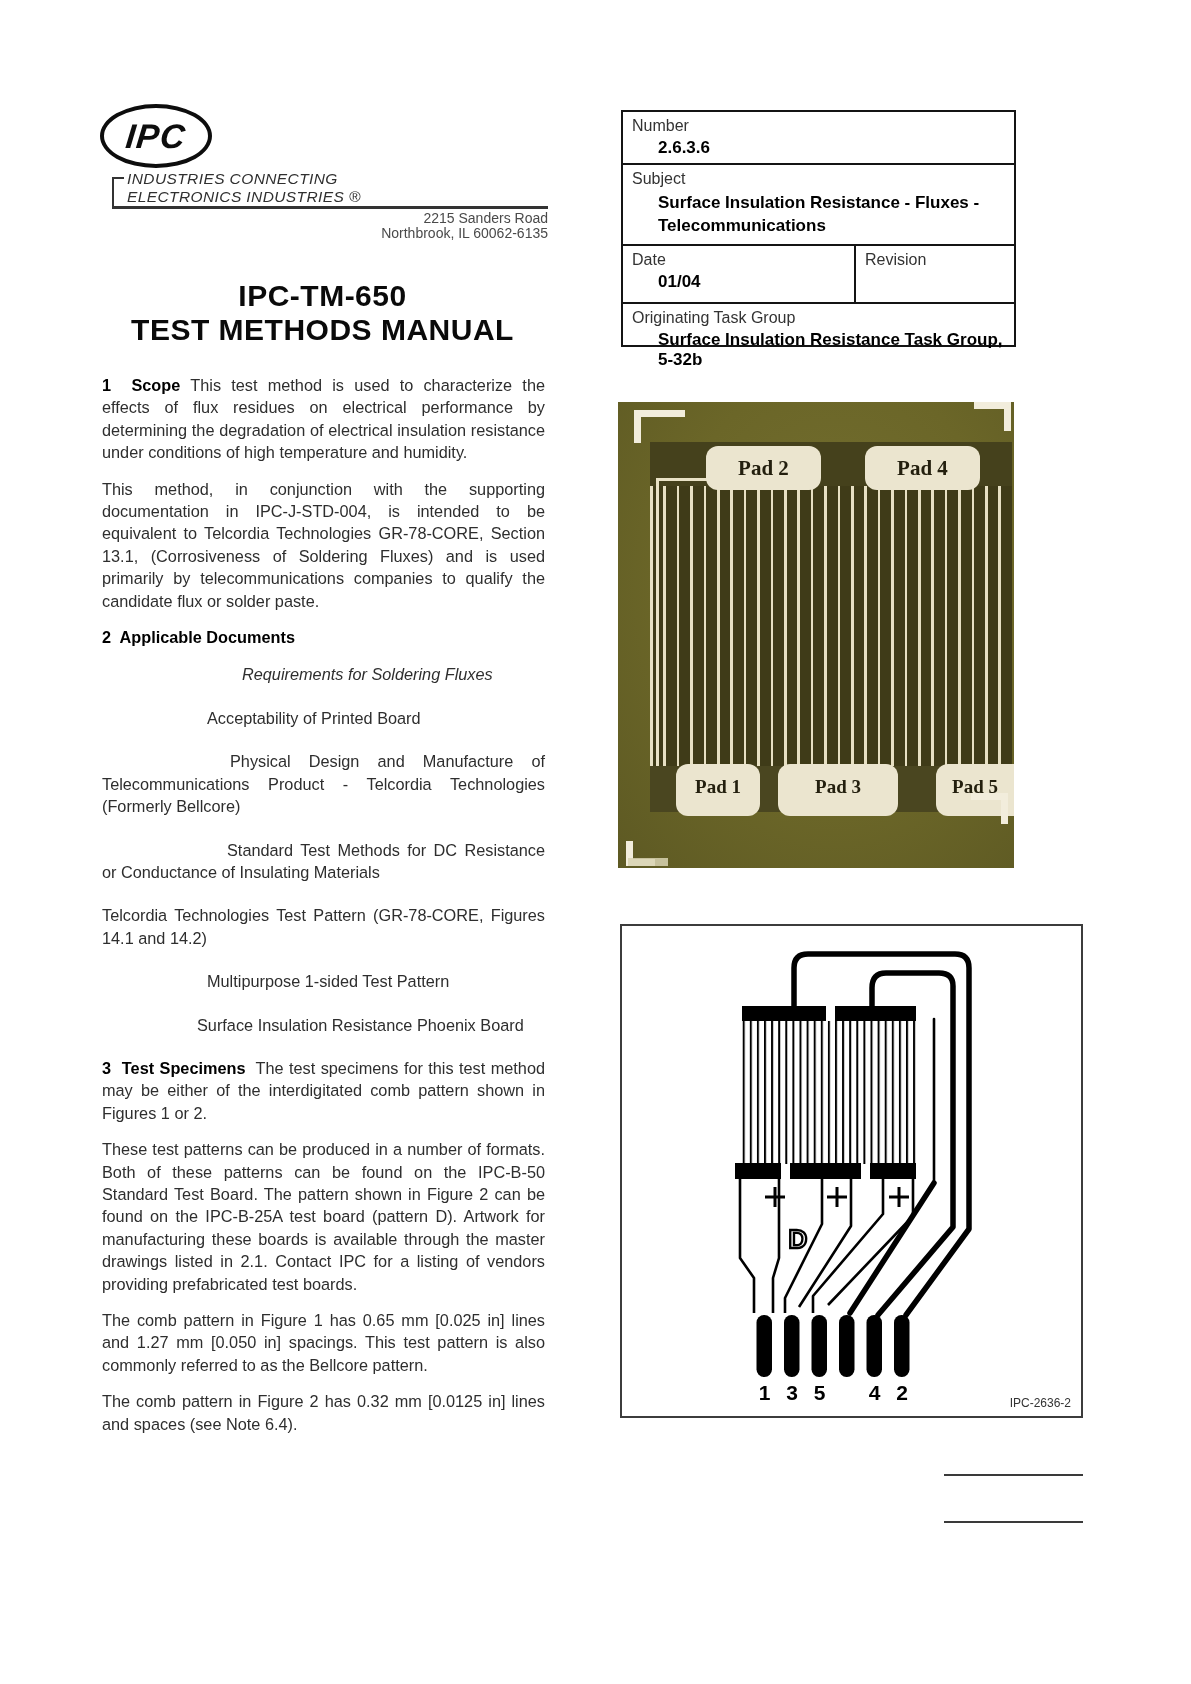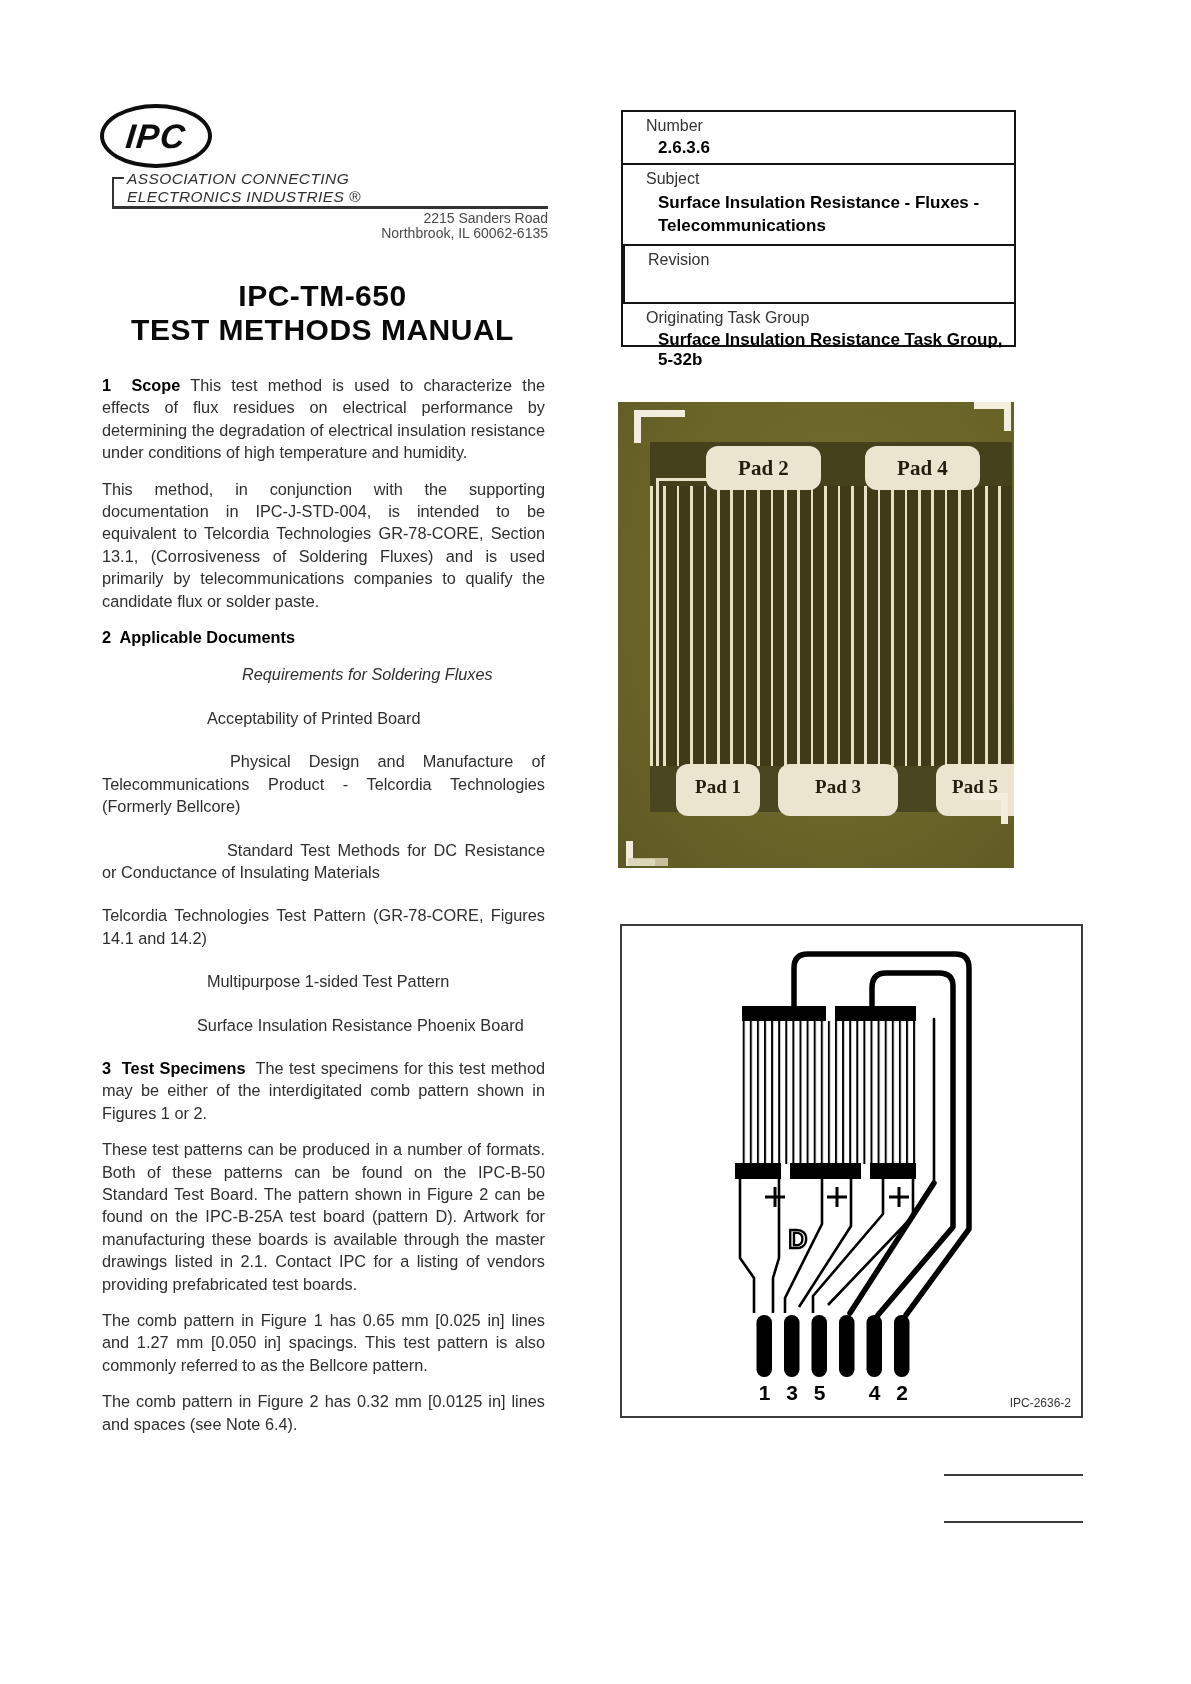--- a/index.html
+++ b/index.html
@@ -19,21 +19,21 @@
   #address{position:absolute;left:338px;top:211px;width:210px;text-align:right;
         font-size:14px;line-height:15px;color:#4a4a4a;}
   #doc-title{position:absolute;left:100px;top:279px;width:445px;text-align:center;
         font-weight:700;font-size:30px;line-height:34px;color:#0a0a0a;letter-spacing:0.5px;}
 
   
   #info-table{position:absolute;left:621px;top:110px;width:391px;border:2px solid #141414;
         font-size:16px;color:#333;}
   .trow{border-bottom:2px solid #141414;}
   .trow:last-child{border-bottom:none;}
-  .tlabel{padding:5px 0 0 23px;}
+  .tlabel{padding:5px 0 0 9px;}
   .tvalue{padding:3px 0 2px 35px;font-weight:700;font-size:17px;color:#000;}
   #row-number{height:51px;}
   #row-subject{height:79px;}
   #row-subject .tvalue{white-space:pre-line;line-height:23px;}
   #row-daterev{height:56px;display:flex;}
   #cell-date{width:231px;}
   #cell-revision{width:158px;border-left:2px solid #141414;}
   #row-taskgroup{height:41px;}
 
   
@@ -82,21 +82,21 @@
 </head>
 <body>
 
 <div id="page">
 
   <div id="logo">
     <span class="logotext">IPC</span>
   </div>
   <div id="tagline-bracket"></div>
   <div id="tagline">
-    <div>ASSOCIATION CONNECTING</div>
+    <div>INDUSTRIES CONNECTING</div>
     <div>ELECTRONICS INDUSTRIES ®</div>
   </div>
   <div id="header-rule"></div>
   <div id="address">
     <div>2215 Sanders Road</div>
     <div>Northbrook, IL 60062-6135</div>
   </div>
   <div id="doc-title">
     <div>IPC-TM-650</div>
     <div>TEST METHODS MANUAL</div>
@@ -106,20 +106,24 @@
     <div class="trow" id="row-number">
       <div class="tlabel">Number</div>
       <div class="tvalue">2.6.3.6</div>
     </div>
     <div class="trow" id="row-subject">
       <div class="tlabel">Subject</div>
       <div class="tvalue">Surface Insulation Resistance - Fluxes -
 Telecommunications</div>
     </div>
     <div class="trow" id="row-daterev">
+      <div id="cell-date">
+        <div class="tlabel">Date</div>
+        <div class="tvalue">01/04</div>
+      </div>
       <div id="cell-revision">
         <div class="tlabel">Revision</div>
         <div class="tvalue"></div>
       </div>
     </div>
     <div class="trow" id="row-taskgroup">
       <div class="tlabel">Originating Task Group</div>
       <div class="tvalue">Surface Insulation Resistance Task Group, 5-32b</div>
     </div>
   </div>

